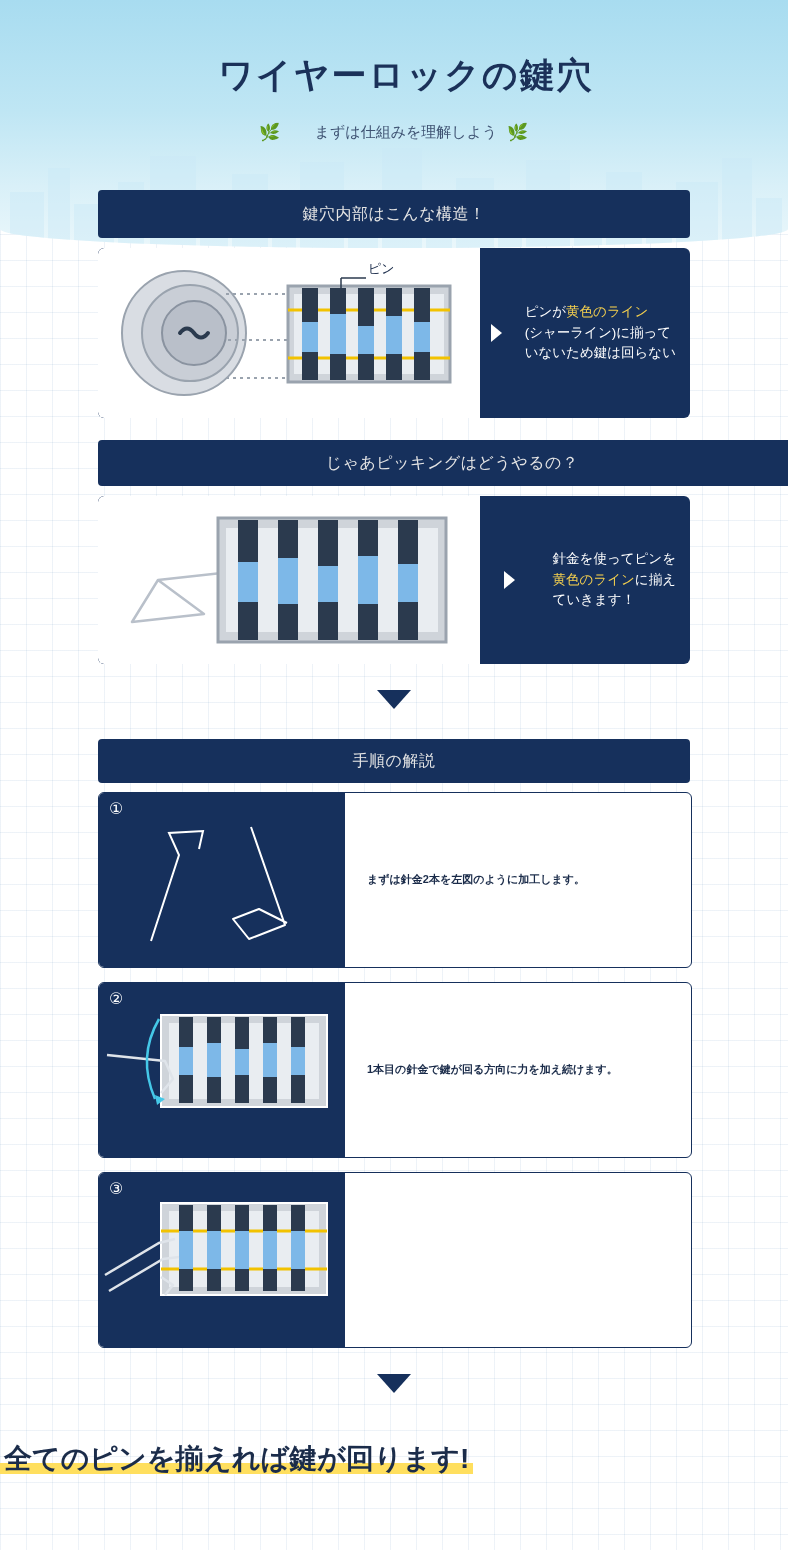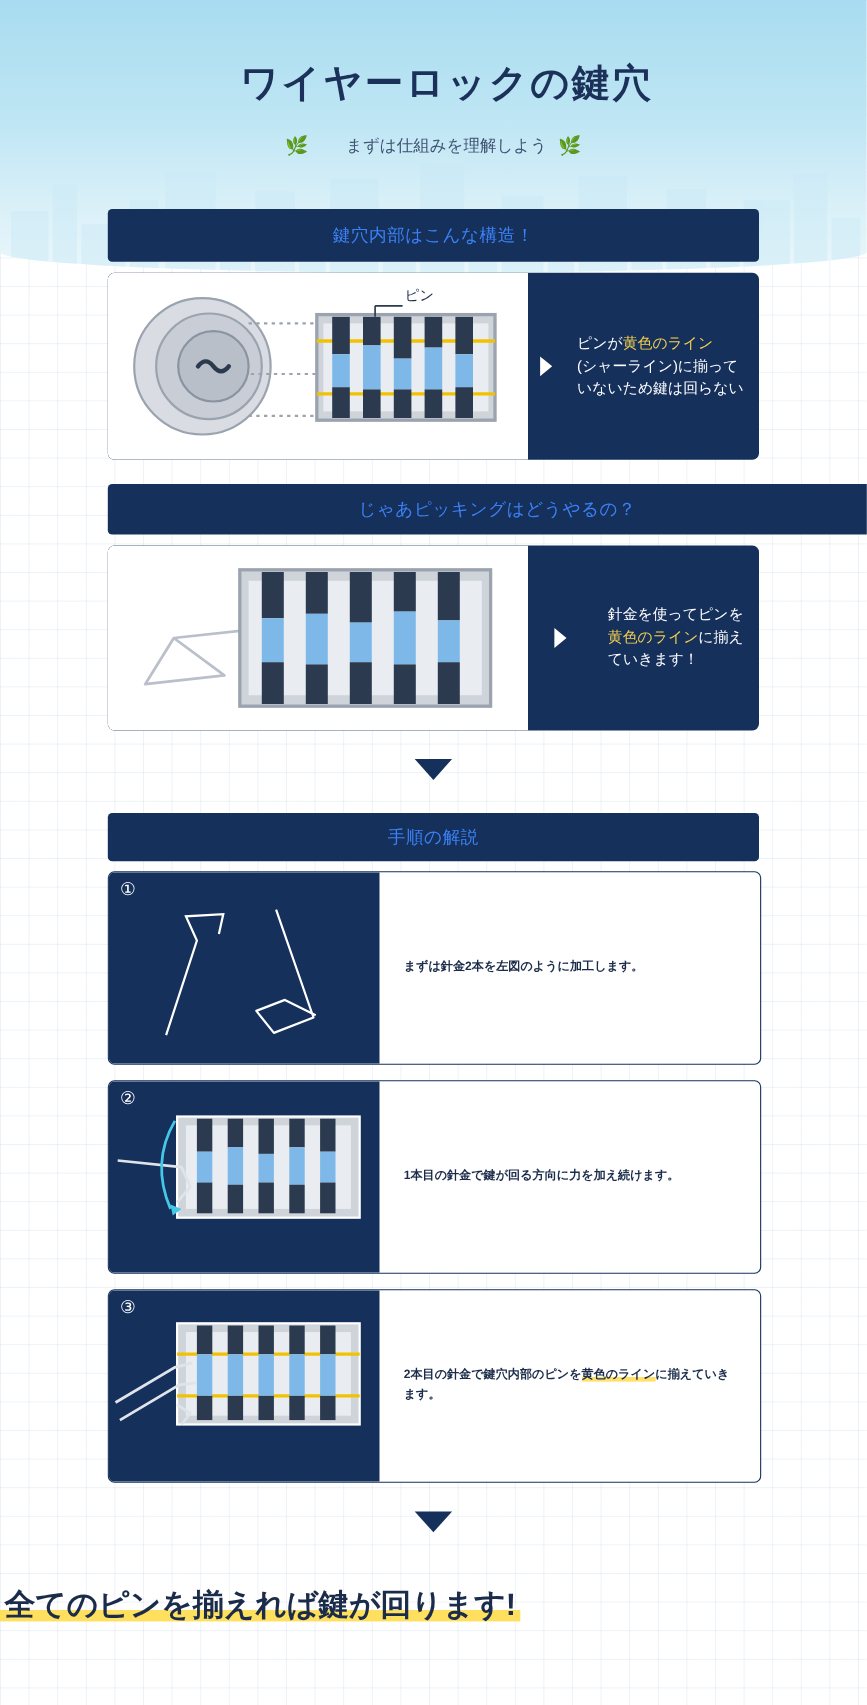--- a/index.html
+++ b/index.html
@@ -30,21 +30,21 @@
     font-size:35px;font-weight:bold;color:#1b3159;letter-spacing:2px;
   }
   .subwrap{
     position:absolute;top:122px;left:0;width:788px;text-align:center;
     font-size:15px;color:#3e5272;
   }
   .subwrap .leaf{color:#f2c53d;font-size:17px;vertical-align:-1px;}
   .subwrap .sub-text{padding:0 6px;margin-left:24px;}
   
   .bar{
-    position:absolute;background:#16305c;color:#3b82f6;border-radius:4px;
+    position:absolute;background:#16305c;color:#e5e5e5;border-radius:4px;
     display:flex;align-items:center;justify-content:center;
     font-size:16px;letter-spacing:.5px;
   }
   
   .panel{
     position:absolute;background:#16305c;border-radius:6px;overflow:hidden;
     display:flex;
     gap:12px;
   }
   .panel .figure{
@@ -297,24 +297,19 @@
         <rect x="164" y="96" width="14" height="22" fill="#2b3a4e"></rect>
         <rect x="192" y="32" width="14" height="26" fill="#2b3a4e"></rect>
         <rect x="192" y="58" width="14" height="38" fill="#7db8e8"></rect>
         <rect x="192" y="96" width="14" height="22" fill="#2b3a4e"></rect>
       </g>
       <path d="M6 102 L60 70 L76 66" fill="none" stroke="#dfe4ea" stroke-width="2.5"></path>
       <path d="M10 118 L64 86 L80 84" fill="none" stroke="#dfe4ea" stroke-width="2.5"></path>
       <path d="M62 104 L74 112 L66 122" fill="none" stroke="#dfe4ea" stroke-width="2.5" stroke-linejoin="round"></path>
     </svg>
   </div>
-  <div class="txt">
-    <div>
-      <span>2本目の針金で鍵穴内部のピンを</span><span class="hl">黄色のライン</span><span>に揃えていきます。</span>
-    </div>
-  </div>
 </div>
 
 <div class="down-arrow" style="left:377px;top:1374px;"></div>
 
 <div class="conclusion">
   <span>全てのピンを揃えれば鍵が回ります!</span>
 </div>
 
 </body></html>

